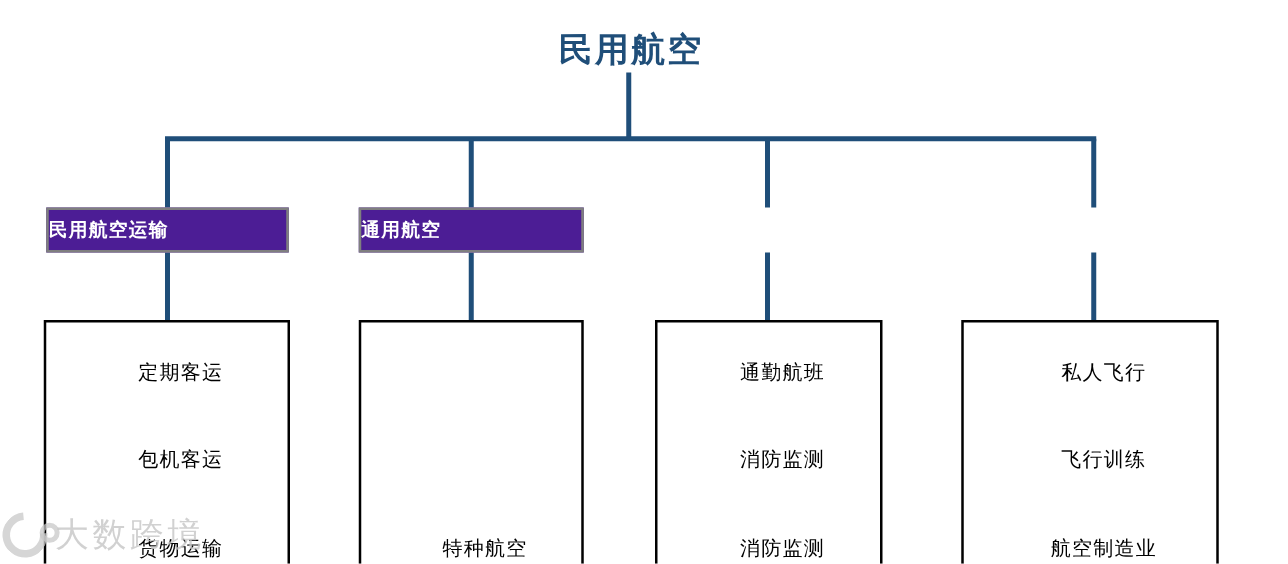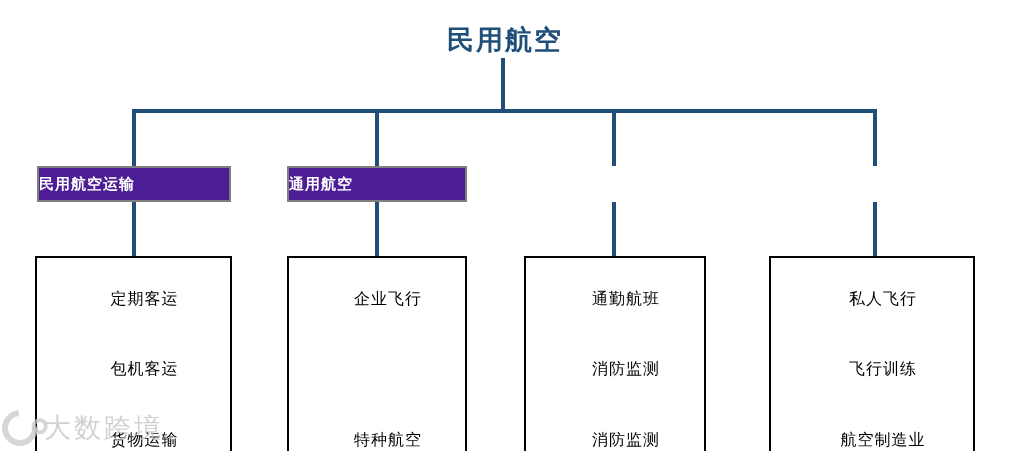--- a/index.html
+++ b/index.html
@@ -87,21 +87,20 @@
   <div class="hdr c1">
     <span>通用航空</span>
   </div>
 
   <div class="listbox c0">
     <div class="item i0">定期客运</div>
     <div class="item i1">包机客运</div>
     <div class="item i2">货物运输</div>
   </div>
   <div class="listbox c1">
-    <div class="item i0">企业飞行</div>
     <div class="item i2">特种航空</div>
   </div>
   <div class="listbox c2">
     <div class="item i0">通勤航班</div>
     <div class="item i1">消防监测</div>
     <div class="item i2">消防监测</div>
   </div>
   <div class="listbox c3">
     <div class="item i0">私人飞行</div>
     <div class="item i1">飞行训练</div>

